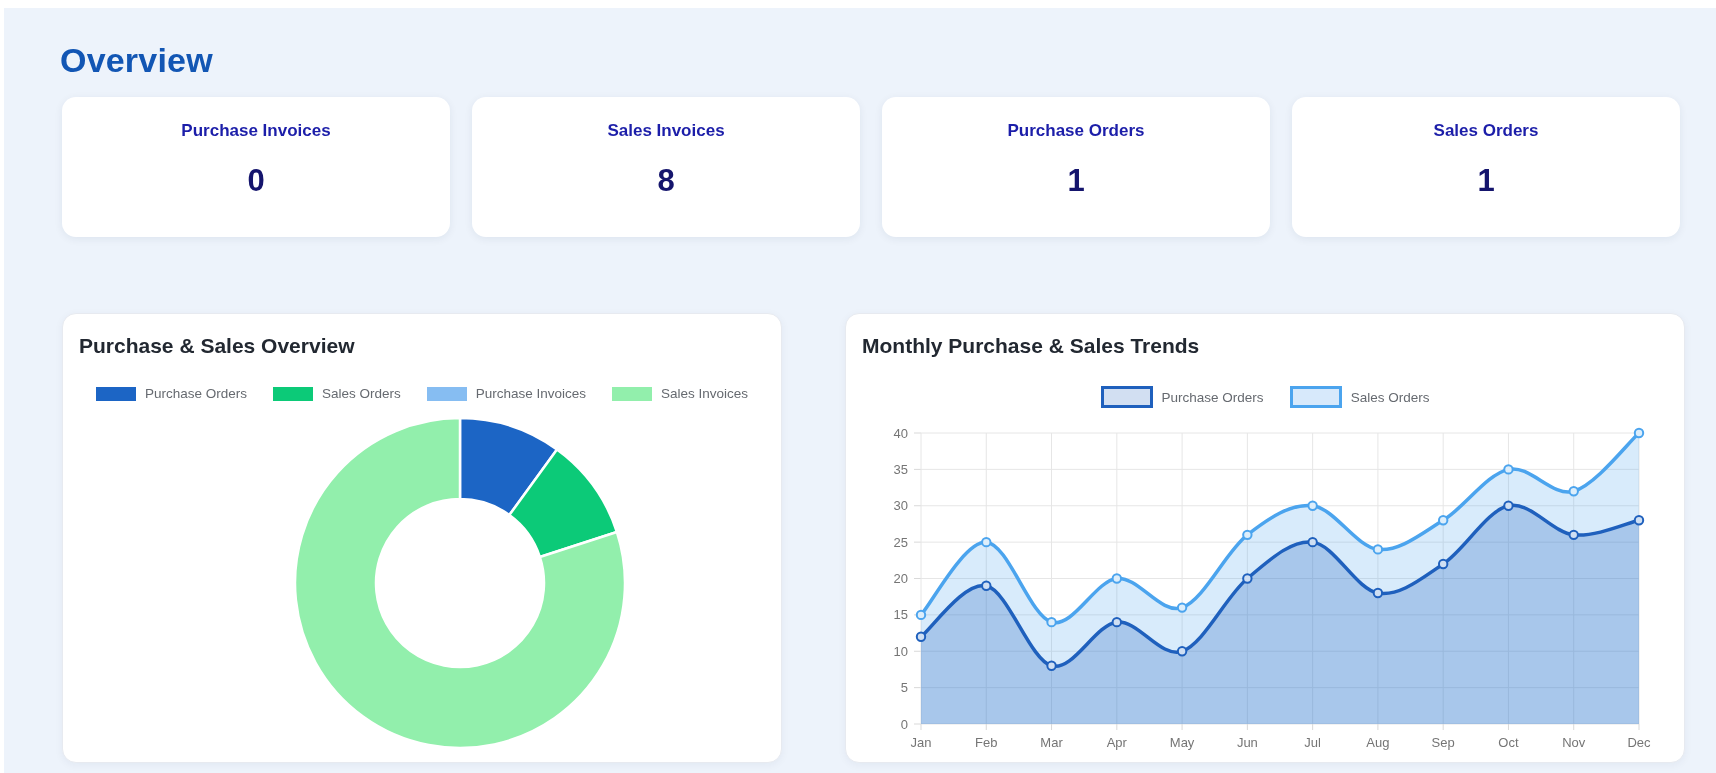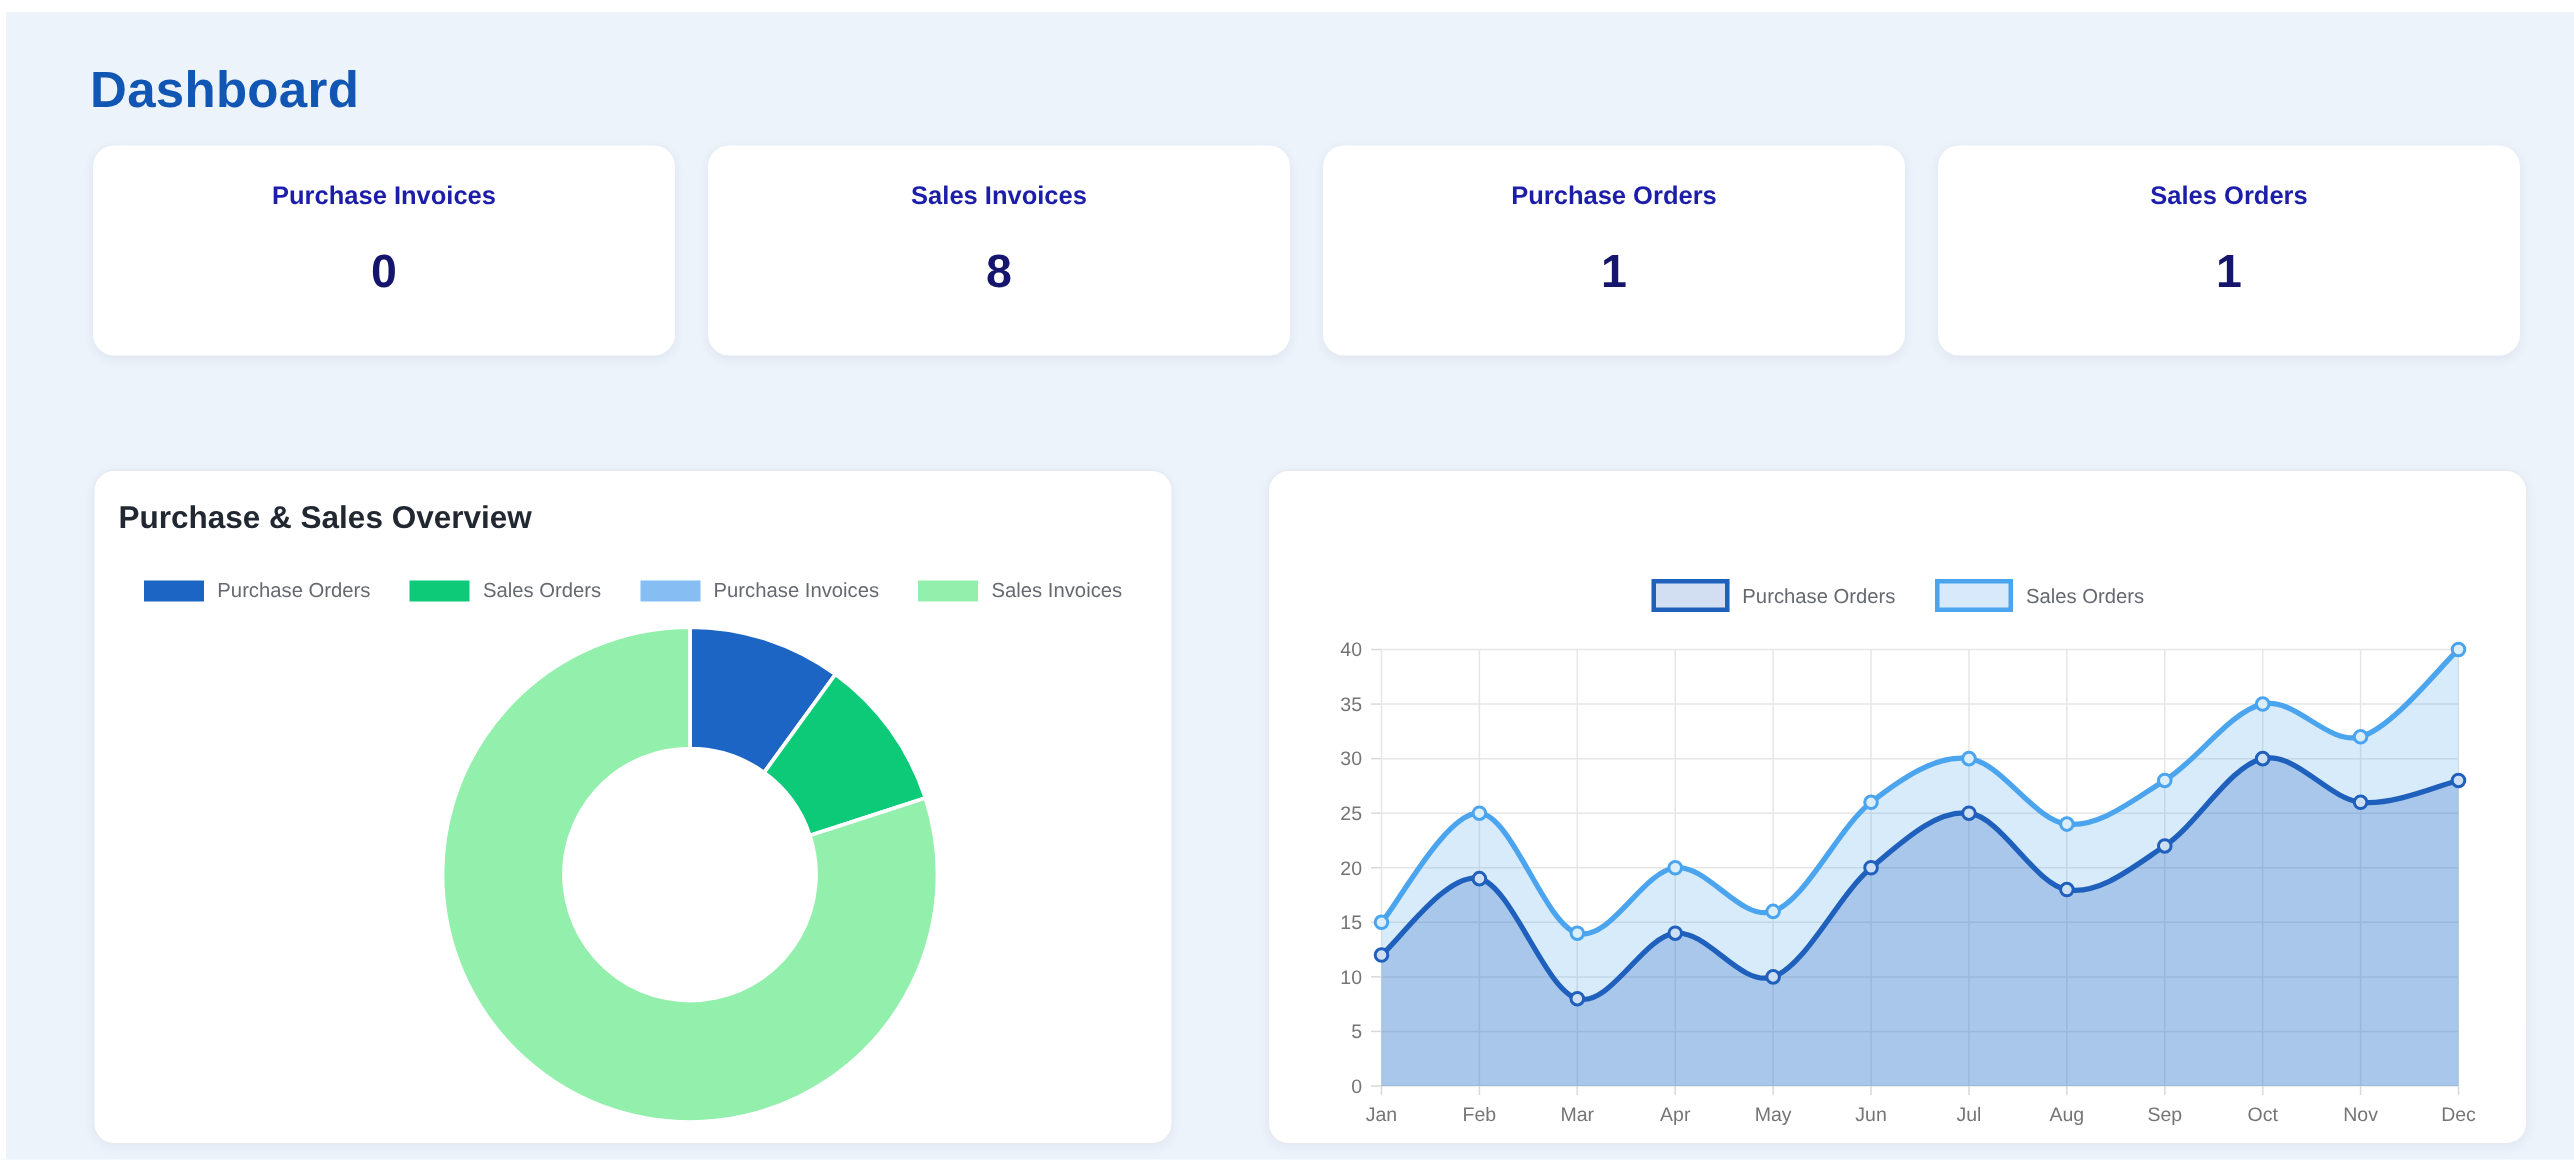--- a/index.html
+++ b/index.html
@@ -39,21 +39,21 @@
   .legend-swatch{width:40px;height:14px;margin-right:9px;}
   .legend-box{width:46px;height:16px;margin-right:9px;border:3px solid;box-sizing:content-box;}
   .legend-label{font-size:13.5px;color:#666a70;}
   .chart-svg{position:absolute;left:0;top:0;}
 </style>
 </head>
 <body>
 
 <div class="page-bg"></div>
 
-<h1 class="page-title">Dashboard</h1>
+<h1 class="page-title">Overview</h1>
 
 <div class="stats-row">
   <div class="stat-card">
     <div class="stat-title">Purchase Invoices</div>
     <div class="stat-value">0</div>
   </div>
   <div class="stat-card">
     <div class="stat-title">Sales Invoices</div>
     <div class="stat-value">8</div>
   </div>
@@ -88,20 +88,21 @@
     </div>
   </div>
   <svg id="donut-svg" class="chart-svg" width="718" height="448">
       <path d="M 397.00 104.00 A 165 165 0 0 1 493.98 135.51 L 446.37 201.04 A 84 84 0 0 0 397.00 185.00 Z" fill="#1c65c5" stroke="#ffffff" stroke-width="2.5" stroke-linejoin="round"></path>
       <path d="M 493.98 135.51 A 165 165 0 0 1 553.92 218.01 L 476.89 243.04 A 84 84 0 0 0 446.37 201.04 Z" fill="#0cca78" stroke="#ffffff" stroke-width="2.5" stroke-linejoin="round"></path>
       <path d="M 553.92 218.01 A 165 165 0 1 1 397.00 104.00 L 397.00 185.00 A 84 84 0 1 0 476.89 243.04 Z" fill="#92efac" stroke="#ffffff" stroke-width="2.5" stroke-linejoin="round"></path>
     </svg>
 </div>
 
 <div class="chart-card card-trends">
+  <div class="chart-title">Monthly Purchase &amp; Sales Trends</div>
   <div class="legend-row">
     <div class="legend-item">
       <span class="legend-box" style="background: rgb(210, 223, 242); border-color: rgb(31, 96, 189);"></span>
       <span class="legend-label">Purchase Orders</span>
     </div>
     <div class="legend-item">
       <span class="legend-box" style="background: rgb(215, 233, 251); border-color: rgb(75, 164, 238);"></span>
       <span class="legend-label">Sales Orders</span>
     </div>
   </div>

